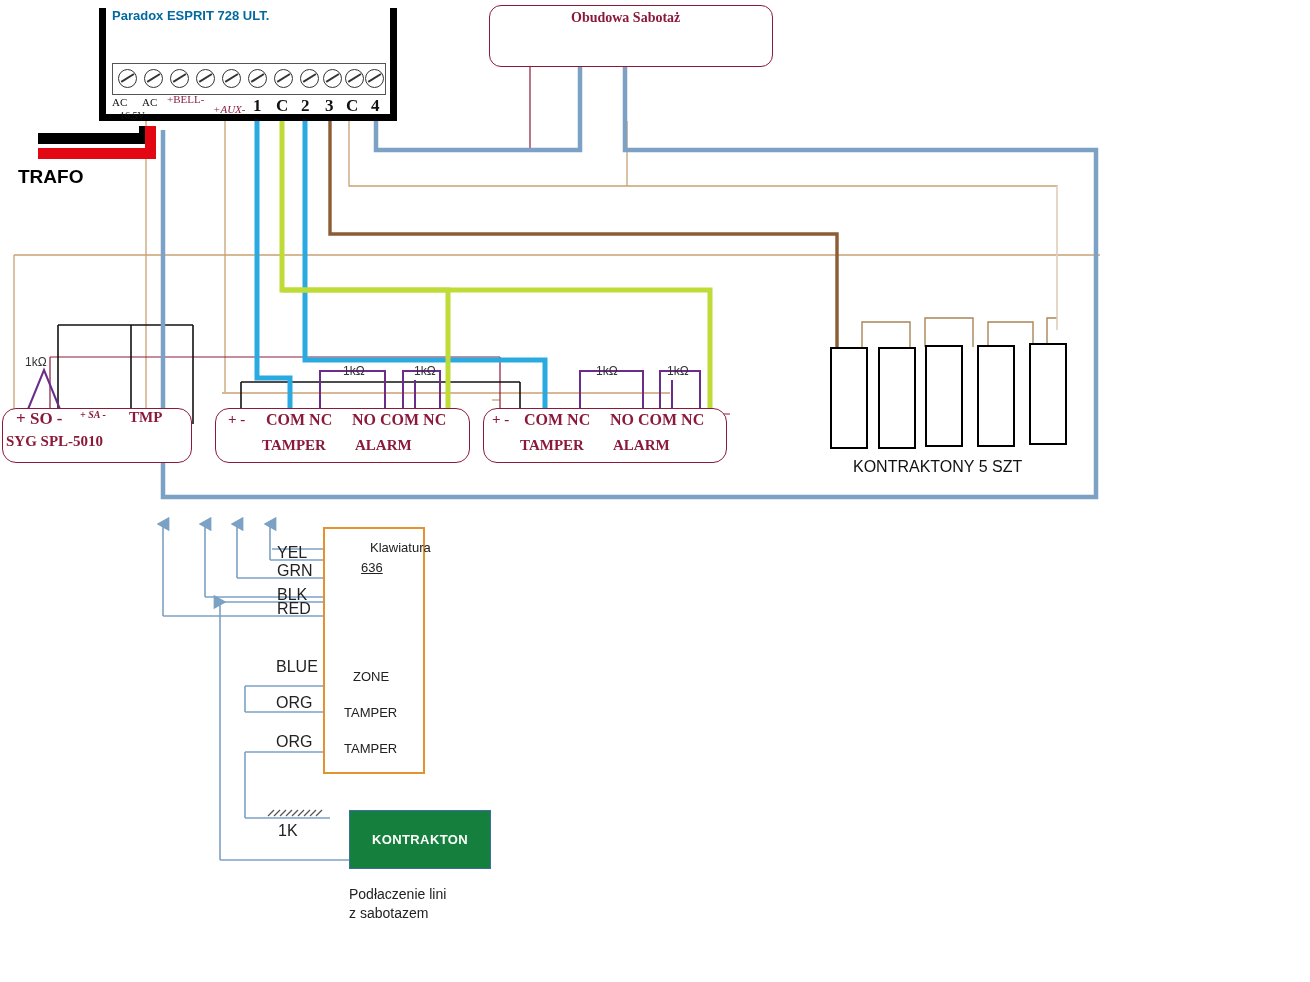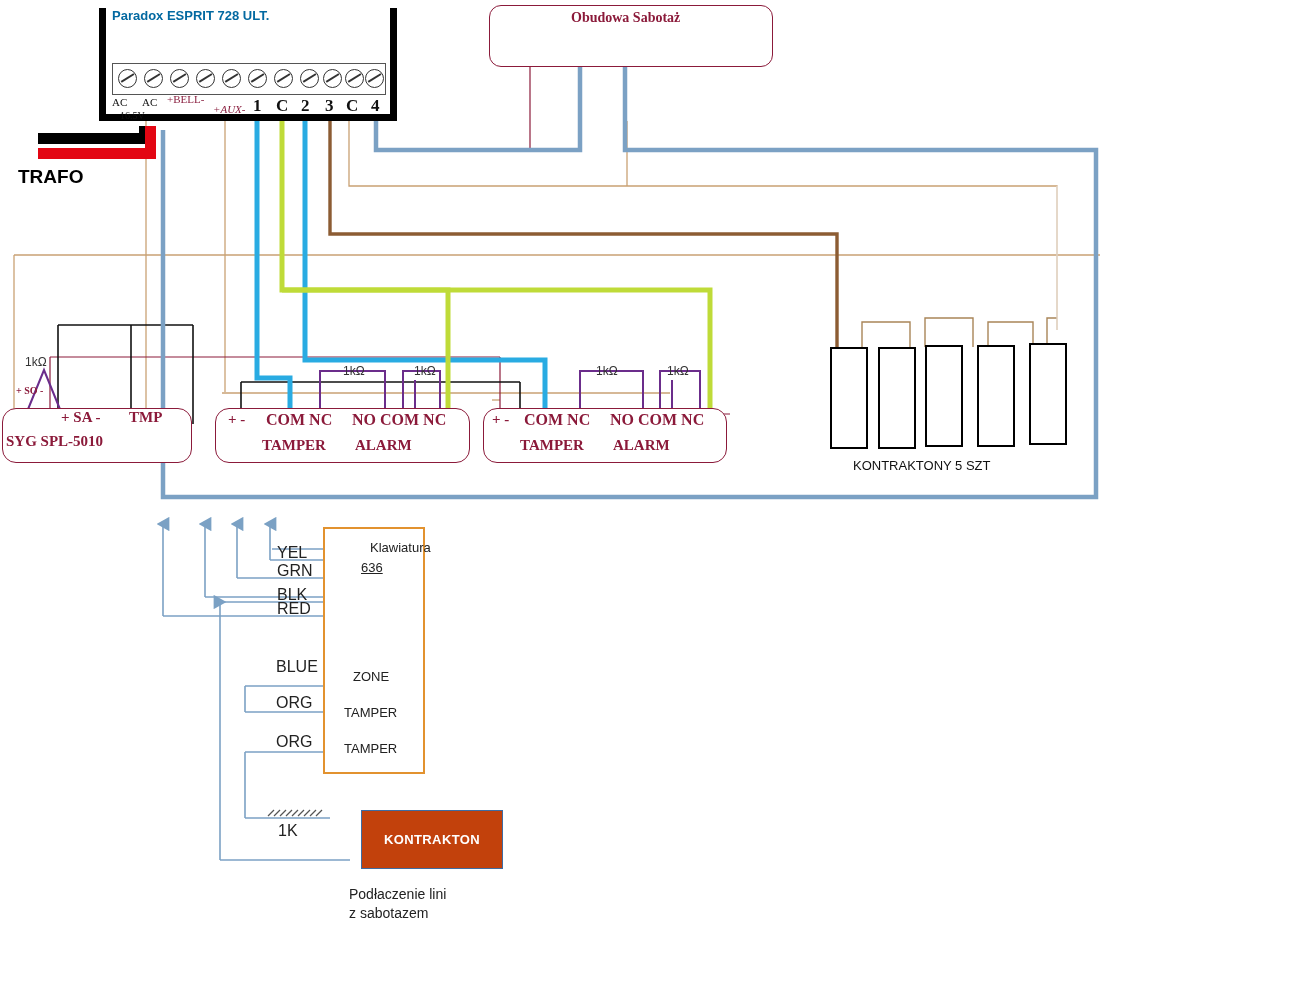--- a/index.html
+++ b/index.html
@@ -13,43 +13,43 @@
   .title-red{color:#0369a1;font-weight:bold;font-size:13px;
              font-family:"Liberation Sans", sans-serif;}
   .panel-term{font-family:"Liberation Serif", serif;font-size:17px;color:#111;font-weight:bold;}
   .panel-term-sm{font-family:"Liberation Serif", serif;font-size:11px;color:#111;}
   .panel-term-red{font-family:"Liberation Serif", serif;font-size:11px;color:#8B2040;}
   .trafo-lbl{font-size:19px;font-weight:bold;color:#000;}
   .box-serif-red{font-family:"Liberation Serif", serif;color:#8B1A3A;font-weight:bold;}
   .ohm{font-family:"Liberation Sans", sans-serif;font-size:12px;color:#333;}
   .kpd{font-family:"Liberation Sans", sans-serif;font-size:16px;color:#222;}
   .kpd-sm{font-family:"Liberation Sans", sans-serif;font-size:13px;color:#222;}
-  .kontr-lbl{font-family:"Liberation Sans", sans-serif;font-size:13px;color:#111;}
+  .kontr-lbl{font-family:"Liberation Sans", sans-serif;font-size:16px;color:#111;}
   .cap{font-family:"Liberation Sans", sans-serif;font-size:14px;color:#222;}
   #panel-left-edge{position:absolute;left:99px;top:8px;width:7px;height:113px;background:#000;}
   #panel-right-edge{position:absolute;left:390px;top:8px;width:7px;height:113px;background:#000;}
   #panel-bottom-edge{position:absolute;left:99px;top:114px;width:298px;height:7px;background:#000;}
   #term-strip{position:absolute;left:112px;top:63px;width:272px;height:30px;
               border:1px solid #555;background:#fff;}
   .screw{position:absolute;width:17px;height:17px;border:1.4px solid #333;border-radius:50%;
          background:#fff;top:69px;}
   .screw::after{content:"";position:absolute;left:1px;top:7px;width:15px;height:1.6px;
                 background:#333;transform:rotate(-32deg);}
 
   
   .devbox{position:absolute;border:1.4px solid #8B1A3A;border-radius:14px;background:#fff;}
   .devbox-orange{position:absolute;border:2.6px solid #E2922F;background:#fff;}
   .tamperbox{position:absolute;border:1.4px solid #8B1A3A;border-radius:12px;background:#fff;}
 
   
   .reed{position:absolute;border:2.6px solid #000;background:#fff;width:34px;height:98px;}
 
   
-  #kontrakton-box{position:absolute;left:361px;top:810px;width:140px;height:57px;
-      background:#c2410c;border:1px solid #3E6CA3;}
+  #kontrakton-box{position:absolute;left:349px;top:810px;width:140px;height:57px;
+      background:#15803d;border:1px solid #3E6CA3;}
   #kontrakton-box span{display:block;text-align:center;line-height:57px;color:#fff;
       font-weight:bold;font-size:13px;letter-spacing:.4px;
       font-family:"Liberation Sans", sans-serif;}
 
   
   #trafo-black{position:absolute;left:38px;top:133px;width:112px;height:11px;background:#000;}
   #trafo-black-v{position:absolute;left:139px;top:126px;width:11px;height:18px;background:#000;}
   #trafo-red{position:absolute;left:38px;top:148px;width:118px;height:11px;background:#E30613;}
   #trafo-red-v{position:absolute;left:145px;top:126px;width:11px;height:24px;background:#E30613;}
 </style>
@@ -228,22 +228,22 @@
   <div id="trafo-black-v"></div>
   <div id="trafo-red"></div>
   <div id="trafo-red-v"></div>
   <div class="lbl trafo-lbl" style="left:18px;top:166px;">TRAFO</div>
 
   <div class="tamperbox" style="left:489px;top:5px;width:282px;height:60px;"></div>
   <div class="lbl box-serif-red" style="left:555px;top:10px;font-size:14px;margin-left:16px;">Obudowa Sabotaż</div>
 
   <div class="devbox" style="left:2px;top:408px;width:188px;height:53px;"></div>
   <div class="lbl ohm" style="left:25px;top:355px;">1kΩ</div>
-  <div class="lbl box-serif-red" style="left:16px;top:385px;font-size:10px;">+ SO -</div>
-  <div class="lbl box-serif-red" style="left:61px;top:409px;font-size:15px;">+ SA -</div>
+  <div class="lbl box-serif-red" style="left:16px;top:409px;font-size:17px;">+ SO -</div>
+  <div class="lbl box-serif-red" style="left:80px;top:409px;font-size:10px;font-style:italic;">+ SA -</div>
   <div class="lbl box-serif-red" style="left:129px;top:409px;font-size:15px;">TMP</div>
   <div class="lbl box-serif-red" style="left:6px;top:433px;font-size:15px;">SYG SPL-5010</div>
 
   <div class="devbox" style="left:215px;top:408px;width:253px;height:53px;"></div>
   <div class="lbl ohm" style="left:343px;top:364px;">1kΩ</div>
   <div class="lbl ohm" style="left:414px;top:364px;">1kΩ</div>
   <div class="lbl box-serif-red" style="left:228px;top:411px;font-size:15px;">+   -</div>
   <div class="lbl box-serif-red" style="left:266px;top:411px;font-size:16px;">COM NC</div>
   <div class="lbl box-serif-red" style="left:352px;top:411px;font-size:16px;">NO COM NC</div>
   <div class="lbl box-serif-red" style="left:262px;top:437px;font-size:15px;">TAMPER</div>

